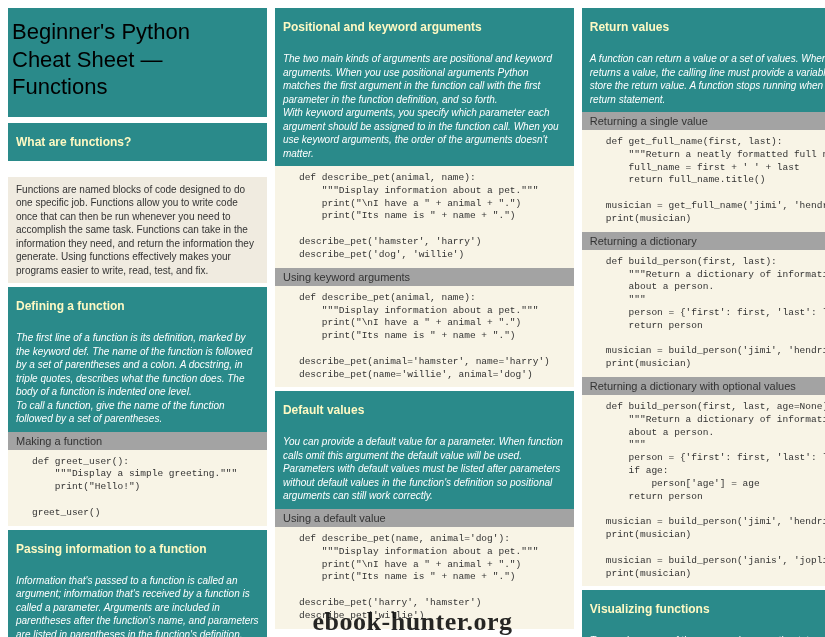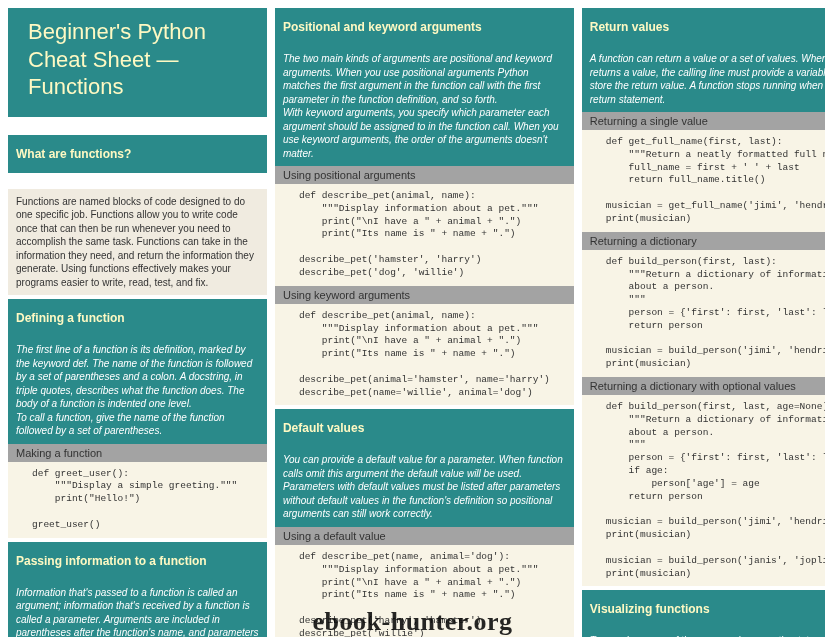--- a/index.html
+++ b/index.html
@@ -1,19 +1,19 @@
 <!DOCTYPE html>
 <html><head>
 <meta charset="utf-8">
 <style>
 * { margin: 0; padding: 0; box-sizing: border-box; }
 body { font-family: Arial, Helvetica, sans-serif; background: #fff; width: 825px; height: 637px; overflow: hidden; position: relative; }
 .cols { display: flex; gap: 8px; padding: 8px; }
 .col { flex: 1; display: flex; flex-direction: column; gap: 0; }
-.title-block { background: #2a8a8a; color: #fef9c3; padding: 10px 20px 16px; margin-bottom: 18px; }
+.title-block { background: #2a8a8a; color: #000000; padding: 10px 4px 16px; margin-bottom: 6px; }
 .title-block h1 { font-size: 22px; font-weight: normal; line-height: 1.25; }
 .sec-head { background: #2a8a8a; color: #fef9c3; padding: 12px 8px; font-size: 12px; font-weight: bold; }
 .subhead { background: #a3a3a3; color: #333; padding: 3px 8px; font-size: 11px; }
 .body-text { background: #f0ebe0; padding: 6px 8px; font-size: 10px; line-height: 1.35; color: #333; margin-top: 16px; }
 .body-italic { background: #2a8a8a; color: #fff; padding: 6px 8px; font-size: 10px; font-style: italic; line-height: 1.35; }
 .code { background: #f8f4e6; padding: 6px 24px; font-family: "Courier New", monospace; font-size: 9.5px; line-height: 1.35; white-space: pre; color: #333; overflow: hidden; }
 .col1 { flex: 0.95; }
 .col3 { flex: 1.0; }
 .book-box { border: 1px solid #888; background: #f8f4e6; padding: 8px; margin-top: 6px; position: relative; }
 .book-title { font-size: 15px; font-weight: bold; font-style: italic; color: #333; }
@@ -53,21 +53,20 @@
 
 greet_user('jesse')
 greet_user('diana')
 greet_user('brandon')</div>
   </div>
 
   <div class="col">
     <div class="sec-head">Positional and keyword arguments</div>
     <div class="body-italic" style="white-space:pre-line">The two main kinds of arguments are positional and keyword arguments. When you use positional arguments Python matches the first argument in the function call with the first parameter in the function definition, and so forth.
     With keyword arguments, you specify which parameter each argument should be assigned to in the function call. When you use keyword arguments, the order of the arguments doesn't matter.</div>
-    <div class="subhead">Using positional arguments</div>
     <div class="code">def describe_pet(animal, name):
     """Display information about a pet."""
     print("\nI have a " + animal + ".")
     print("Its name is " + name + ".")
 
 describe_pet('hamster', 'harry')
 describe_pet('dog', 'willie')</div>
     <div class="subhead">Using keyword arguments</div>
     <div class="code">def describe_pet(animal, name):
     """Display information about a pet."""

